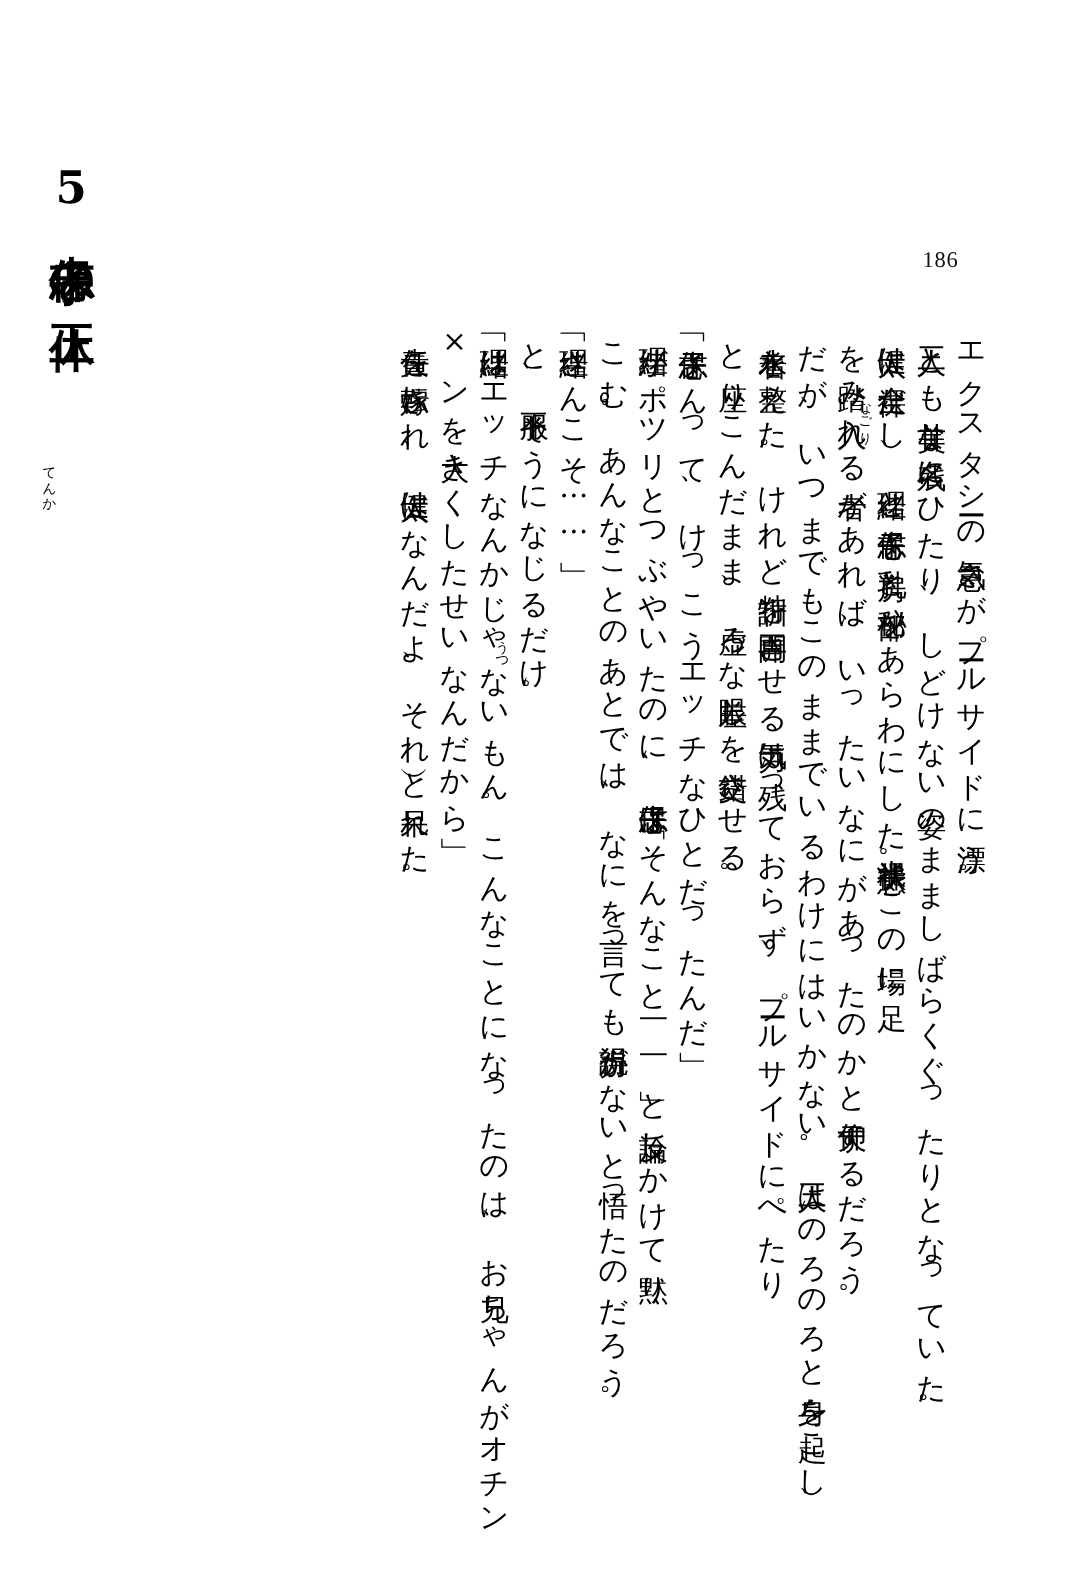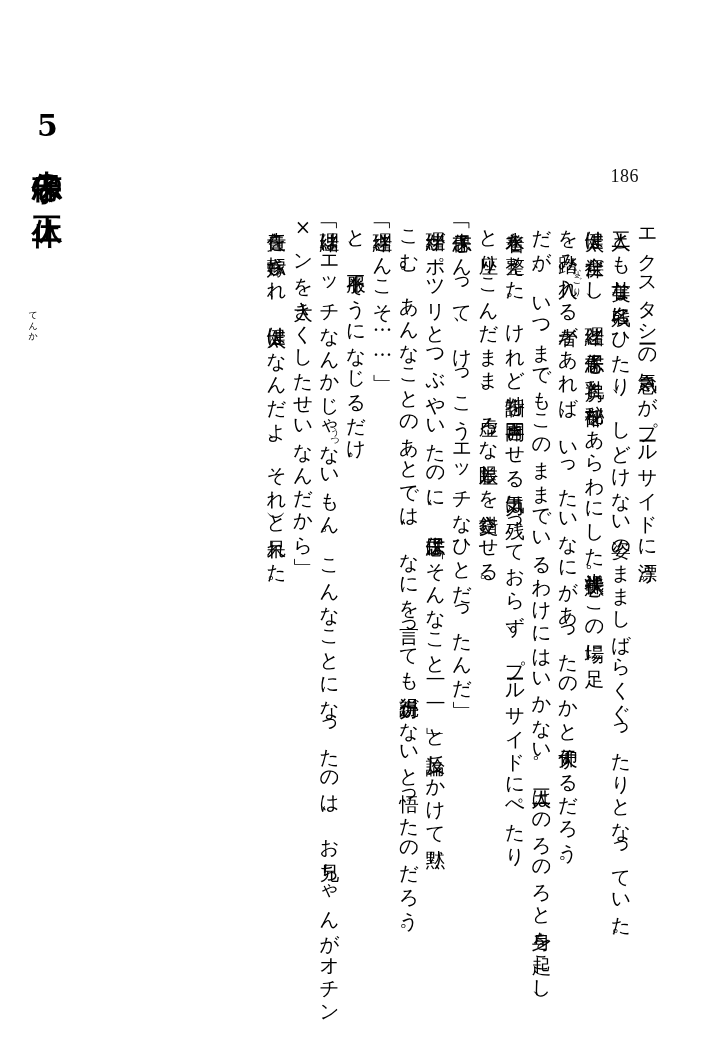--- a/index.html
+++ b/index.html
@@ -17,21 +17,21 @@
   .page {
     position: relative;
     width: 713px;
     height: 1050px;
     box-sizing: border-box;
   }
   .page-number {
     position: absolute;
     top: 58px;
     right: 74px;
-    font-size: 18px;
+    font-size: 15px;
     font-family: "Liberation Serif", "DejaVu Serif", serif;
     letter-spacing: 0.5px;
     color: #111;
   }
   .body-area {
     position: absolute;
     top: 108px;
     right: 56px;
     left: 56px;
     height: 880px;

